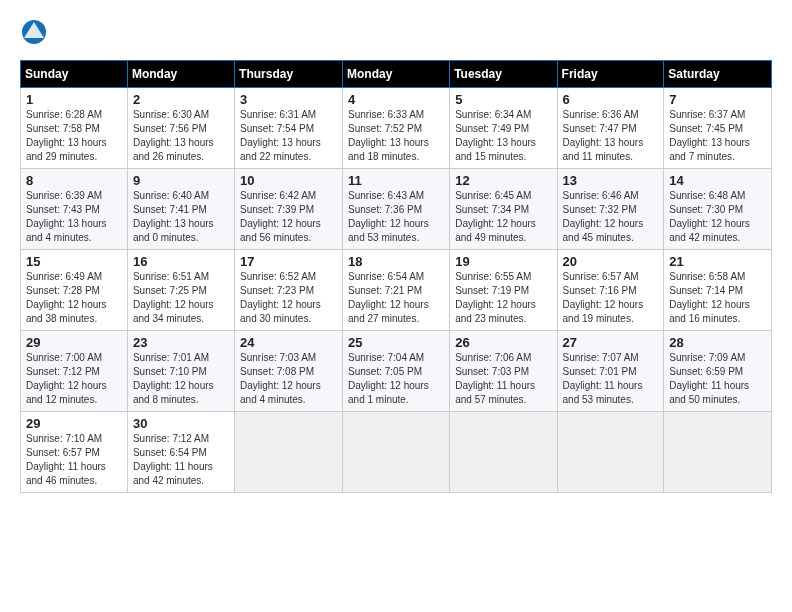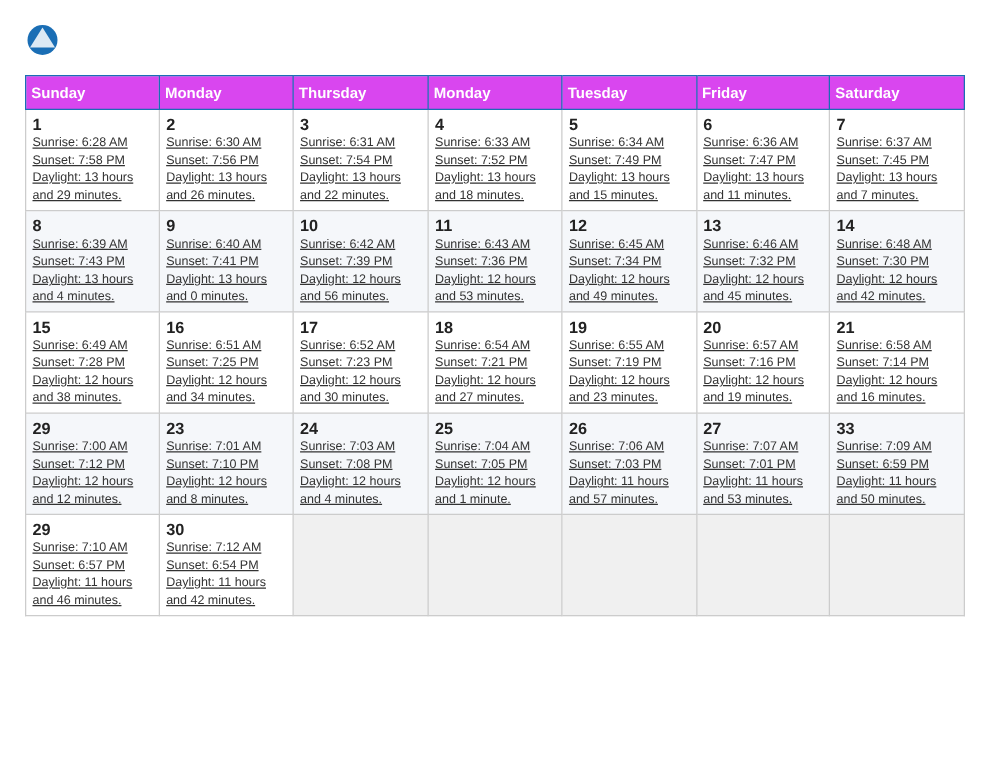--- a/index.html
+++ b/index.html
@@ -56,21 +56,21 @@
     .location {
       font-size: 15px;
       color: #444;
     }
     table {
       width: 100%;
       border-collapse: collapse;
       font-size: 10.5px;
     }
     thead tr th {
-      background-color: #d946ef;
+      background-color: #000000;
       color: #fff;
       padding: 6px 4px;
       text-align: left;
       font-size: 12px;
       font-weight: bold;
       border: 1px solid #1a6eb5;
     }
     tbody tr td {
       border: 1px solid #ccc;
       vertical-align: top;
@@ -86,21 +86,20 @@
       font-size: 13px;
       font-weight: bold;
       color: #222;
       display: block;
       margin-bottom: 1px;
     }
     .day-info {
       font-size: 10px;
       color: #333;
       line-height: 1.4;
-      text-decoration: underline;
     }
     td.empty {
       background: #f0f0f0 !important;
     }
   </style>
 </head>
 <body>
 
 <div class="page">
   <div class="header">
@@ -160,21 +159,21 @@
           <td><span class="day-num">20</span><span class="day-info">Sunrise: 6:57 AM<br>Sunset: 7:16 PM<br>Daylight: 12 hours and 19 minutes.</span></td>
           <td><span class="day-num">21</span><span class="day-info">Sunrise: 6:58 AM<br>Sunset: 7:14 PM<br>Daylight: 12 hours and 16 minutes.</span></td>
         </tr>
         <tr>
           <td><span class="day-num">29</span><span class="day-info">Sunrise: 7:00 AM<br>Sunset: 7:12 PM<br>Daylight: 12 hours and 12 minutes.</span></td>
           <td><span class="day-num">23</span><span class="day-info">Sunrise: 7:01 AM<br>Sunset: 7:10 PM<br>Daylight: 12 hours and 8 minutes.</span></td>
           <td><span class="day-num">24</span><span class="day-info">Sunrise: 7:03 AM<br>Sunset: 7:08 PM<br>Daylight: 12 hours and 4 minutes.</span></td>
           <td><span class="day-num">25</span><span class="day-info">Sunrise: 7:04 AM<br>Sunset: 7:05 PM<br>Daylight: 12 hours and 1 minute.</span></td>
           <td><span class="day-num">26</span><span class="day-info">Sunrise: 7:06 AM<br>Sunset: 7:03 PM<br>Daylight: 11 hours and 57 minutes.</span></td>
           <td><span class="day-num">27</span><span class="day-info">Sunrise: 7:07 AM<br>Sunset: 7:01 PM<br>Daylight: 11 hours and 53 minutes.</span></td>
-          <td><span class="day-num">33</span><span class="day-info">Sunrise: 7:09 AM<br>Sunset: 6:59 PM<br>Daylight: 11 hours and 50 minutes.</span></td>
+          <td><span class="day-num">28</span><span class="day-info">Sunrise: 7:09 AM<br>Sunset: 6:59 PM<br>Daylight: 11 hours and 50 minutes.</span></td>
         </tr>
         <tr>
           <td><span class="day-num">29</span><span class="day-info">Sunrise: 7:10 AM<br>Sunset: 6:57 PM<br>Daylight: 11 hours and 46 minutes.</span></td>
           <td><span class="day-num">30</span><span class="day-info">Sunrise: 7:12 AM<br>Sunset: 6:54 PM<br>Daylight: 11 hours and 42 minutes.</span></td>
           <td class="empty"></td>
           <td class="empty"></td>
           <td class="empty"></td>
           <td class="empty"></td>
           <td class="empty"></td>
         </tr>

